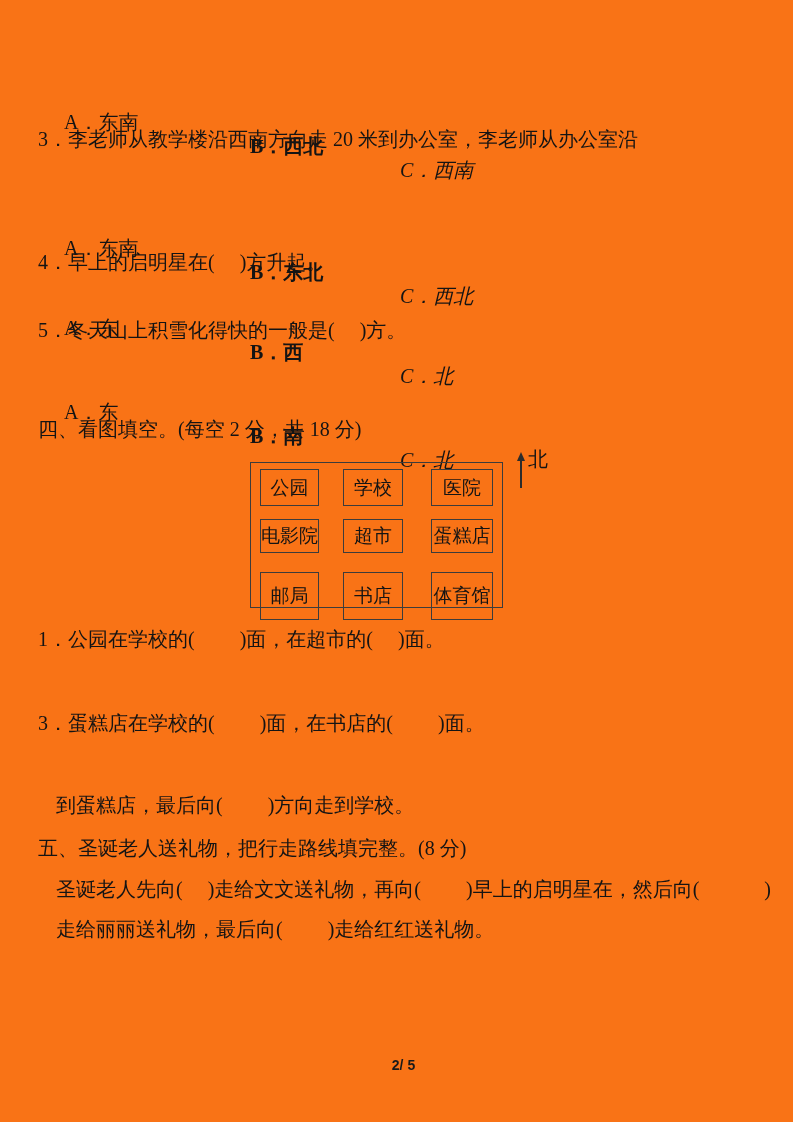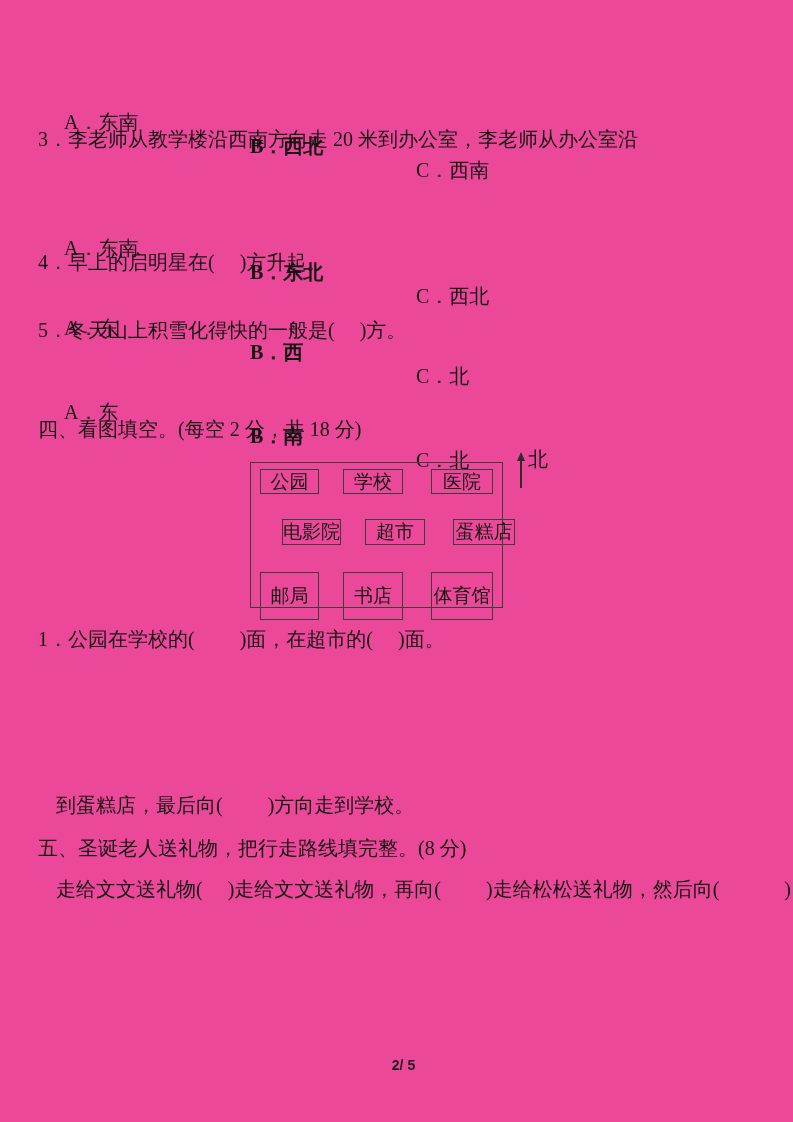--- a/index.html
+++ b/index.html
@@ -1,38 +1,38 @@
 <!DOCTYPE html>
 <html><head>
 <meta charset="utf-8">
 <style>
   html, body { margin: 0; padding: 0; background: #ffffff; }
   .page {
     position: relative;
     width: 793px;
     height: 1122px;
-    background: #ec4899;
+    background: #f97316;
     font-family: "Liberation Serif", "DejaVu Serif", serif;
     color: #141414;
     overflow: hidden;
   }
   .line {
     position: absolute;
     left: 38px;
     font-size: 20px;
     line-height: 24px;
     white-space: pre;
   }
   .indent { left: 64px; }
   .indent2 { left: 56px; }
   .opts { left: 0; width: 100%; height: 24px; }
   .opts span { position: absolute; white-space: pre; }
   .cA { left: 64px; }
   .cB { left: 250px; font-weight: bold; }
-  .cC { left: 416px; }
+  .cC { left: 400px; font-style: italic; }
 
   
   .diagram {
     position: absolute;
     left: 250px; top: 462px;
     width: 253px; height: 146px;
     border: 1.5px solid #3c3c3c;
     box-sizing: border-box;
   }
   .dbox {
@@ -42,22 +42,22 @@
     display: flex;
     align-items: center;
     justify-content: center;
     font-size: 19px;
     letter-spacing: 0;
     white-space: nowrap;
   }
   .col0 { left: 9px;  width: 59px; }
   .col1 { left: 92px; width: 60px; }
   .col2 { left: 180px; width: 62px; }
-  .row0 { top: 6px;   height: 25px; }
-  .row1 { top: 56px;  height: 26px; margin-left: 22px; }
+  .row0 { top: 6px;   height: 37px; }
+  .row1 { top: 56px;  height: 34px; }
   .row2 { top: 109px; height: 48px; }
 
   
   .north { position: absolute; left: 514px; top: 446px; width: 44px; height: 48px; }
   .north .n-line {
     position: absolute; left: 6px; top: 14px;
     width: 2px; height: 28px; background: #2c2c2c;
   }
   .north .n-head {
     position: absolute; left: 3px; top: 6px;
@@ -129,20 +129,22 @@
     <div class="dbox row2 col2">体育馆</div>
   </div>
 
   <div class="north">
     <div class="n-head"></div>
     <div class="n-line"></div>
     <div class="n-label">北</div>
   </div>
 
   <div class="line" style="top:627px">1．公园在学校的(　　 )面，在超市的(　 )面。</div>
+  <div class="line" style="top:711px">3．蛋糕店在学校的(　　 )面，在书店的(　　 )面。</div>
   <div class="line indent2" style="top:793px">到蛋糕店，最后向(　　 )方向走到学校。</div>
 
   <div class="line" style="top:836px">五、圣诞老人送礼物，把行走路线填完整。(8 分)</div>
-  <div class="line indent2" style="top:877px">走给文文送礼物(　 )走给文文送礼物，再向(　　 )走给松松送礼物，然后向(　　　 )</div>
+  <div class="line indent2" style="top:877px">圣诞老人先向(　 )走给文文送礼物，再向(　　 )早上的启明星在，然后向(　　　 )</div>
+  <div class="line indent2" style="top:917px">走给丽丽送礼物，最后向(　　 )走给红红送礼物。</div>
 
   <div class="footer">2/ 5</div>
 
 </div>
 
 </body></html>

